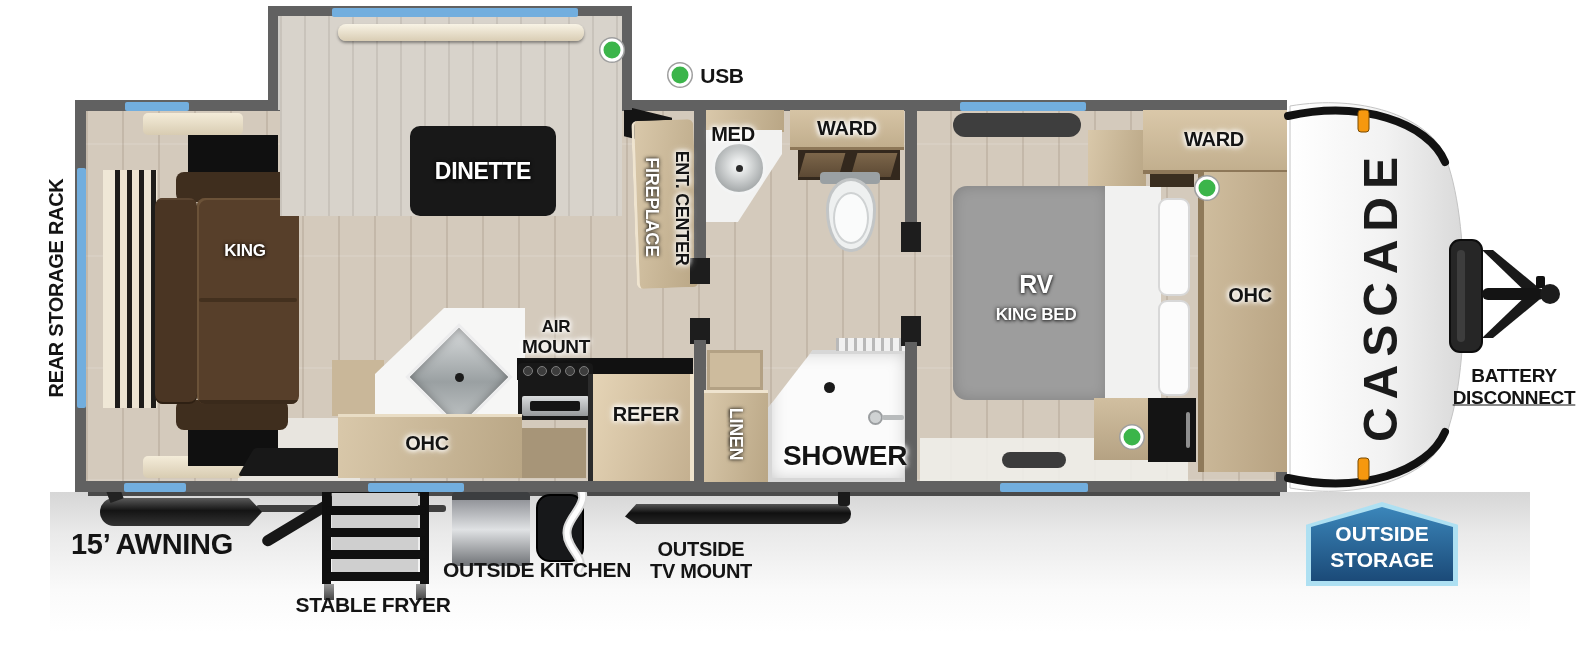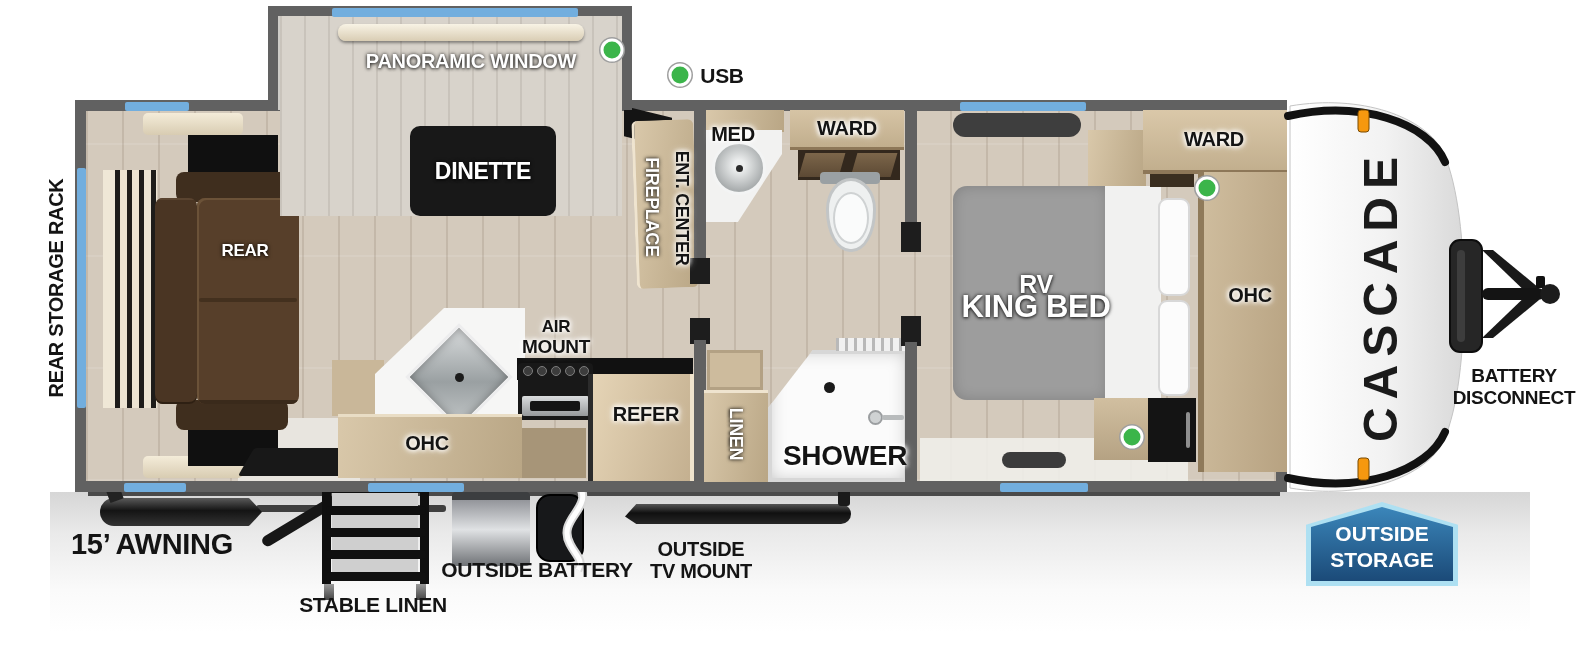--- a/index.html
+++ b/index.html
@@ -179,40 +179,39 @@
   <div class="win" style="left:77px;top:168px;width:9px;height:240px;"></div>
   <div class="win" style="left:124px;top:483px;width:62px;height:9px;"></div>
   <div class="win" style="left:368px;top:483px;width:96px;height:9px;"></div>
   <div class="win" style="left:1000px;top:483px;width:88px;height:9px;"></div>
 
   <div class="usb" style="left:612px;top:50px;"></div>
   <div class="usb" style="left:680px;top:75px;"></div>
   <div class="usb" style="left:1207px;top:188px;"></div>
   <div class="usb" style="left:1132px;top:437px;"></div>
 
-  <div class="lbl lt" style="left:471px;top:61px;font-size:20px;">PANORAMIC WINDOW</div>
   <div class="lbl lt" style="left:483px;top:171px;font-size:23px;">DINETTE</div>
   <div class="lbl dk2" style="left:722px;top:75px;font-size:21px;">USB</div>
   <div class="lbl dk2 rotm90" style="left:56px;top:288px;font-size:20px;">REAR STORAGE RACK</div>
-  <div class="lbl lt" style="left:245px;top:250px;font-size:17px;">REAR</div>
+  <div class="lbl lt" style="left:245px;top:250px;font-size:17px;">KING</div>
   <div class="lbl lt rot90" style="left:652px;top:207px;font-size:18px;">FIREPLACE</div>
   <div class="lbl dk rot90" style="left:682px;top:208px;font-size:18px;">ENT. CENTER</div>
   <div class="lbl dk" style="left:556px;top:326px;font-size:17px;">AIR</div>
   <div class="lbl dk" style="left:556px;top:346px;font-size:19px;">MOUNT</div>
   <div class="lbl dk" style="left:427px;top:443px;font-size:20px;">OHC</div>
   <div class="lbl dk" style="left:646px;top:414px;font-size:20px;">REFER</div>
   <div class="lbl dk" style="left:733px;top:134px;font-size:20px;">MED</div>
   <div class="lbl dk" style="left:847px;top:128px;font-size:20px;">WARD</div>
   <div class="lbl lt rot90" style="left:736px;top:434px;font-size:18px;">LINEN</div>
   <div class="lbl dk" style="left:845px;top:456px;font-size:28px;">SHOWER</div>
   <div class="lbl lt" style="left:1036px;top:284px;font-size:25px;">RV</div>
-  <div class="lbl lt" style="left:1036px;top:306px;font-size:31px;">KING BED</div>
+  <div class="lbl lt" style="left:1036px;top:314px;font-size:17px;">KING BED</div>
   <div class="lbl dk" style="left:1214px;top:139px;font-size:20px;">WARD</div>
   <div class="lbl dk" style="left:1250px;top:295px;font-size:20px;">OHC</div>
   <div class="lbl dk2" style="left:152px;top:544px;font-size:29px;">15’ AWNING</div>
-  <div class="lbl dk2" style="left:373px;top:604px;font-size:21px;">STABLE LINEN</div>
-  <div class="lbl dk2" style="left:537px;top:569px;font-size:21px;">OUTSIDE BATTERY</div>
+  <div class="lbl dk2" style="left:373px;top:604px;font-size:21px;">STABLE FRYER</div>
+  <div class="lbl dk2" style="left:537px;top:569px;font-size:21px;">OUTSIDE KITCHEN</div>
   <div class="lbl dk2" style="left:701px;top:549px;font-size:20px;">OUTSIDE</div>
   <div class="lbl dk2" style="left:701px;top:571px;font-size:20px;">TV MOUNT</div>
   <div class="lbl dk2" style="left:1514px;top:375px;font-size:19px;">BATTERY</div>
-  <div class="lbl dk2" style="left:1514px;top:397px;font-size:19px;">DISCONNECT</div>
+  <div class="lbl dk2" style="left:1514px;top:397px;font-size:19px;text-decoration:underline;">DISCONNECT</div>
 
 </div>
 
 </body></html>

